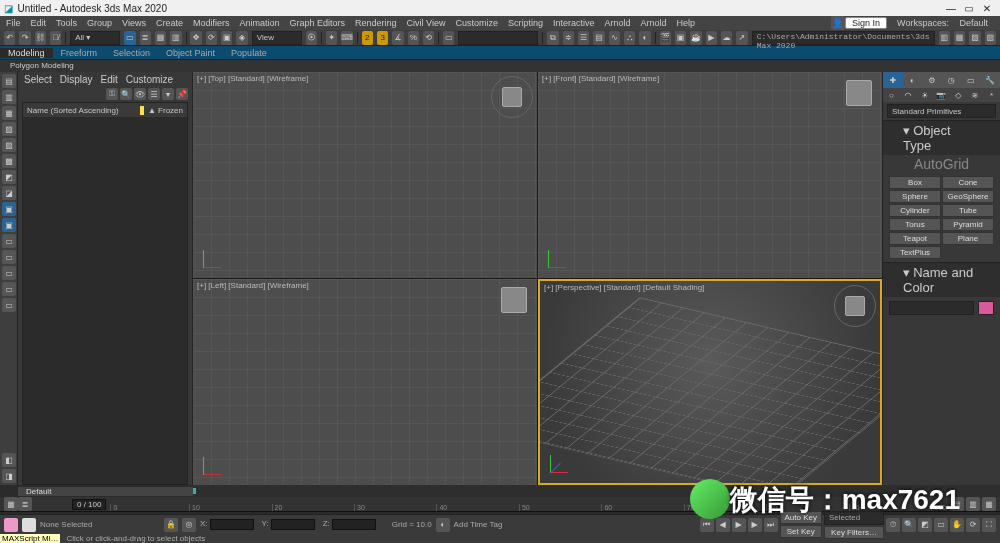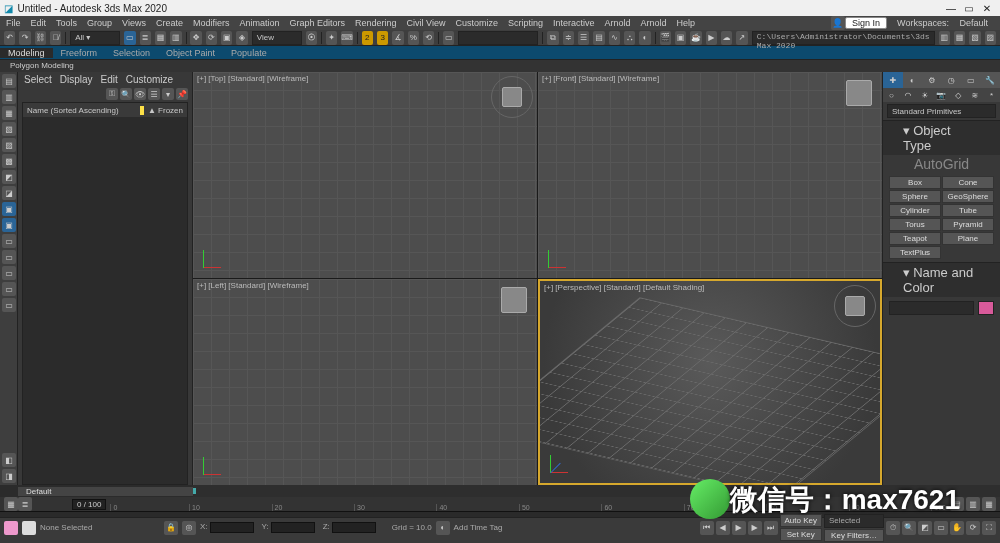--- a/index.html
+++ b/index.html
@@ -412,18 +412,22 @@
       </div>
       <div class="tbtn">⏱</div>
       <div class="tbtn">🔍</div>
       <div class="tbtn">◩</div>
       <div class="tbtn">▭</div>
       <div class="tbtn">✋</div>
       <div class="tbtn">⟳</div>
       <div class="tbtn">⛶</div>
     </div>
   </div>
+  <div class="maxbar">
+     <div class="lbl">MAXScript  Mi…</div>
+     <div class="hint">Click or click-and-drag to select objects</div>
+  </div>
 </div>
 
 <div class="watermark">
   <div class="bubble"></div>
   <span><span>微信号：</span><span>max7621</span></span>
 </div>
 
 </body></html>

